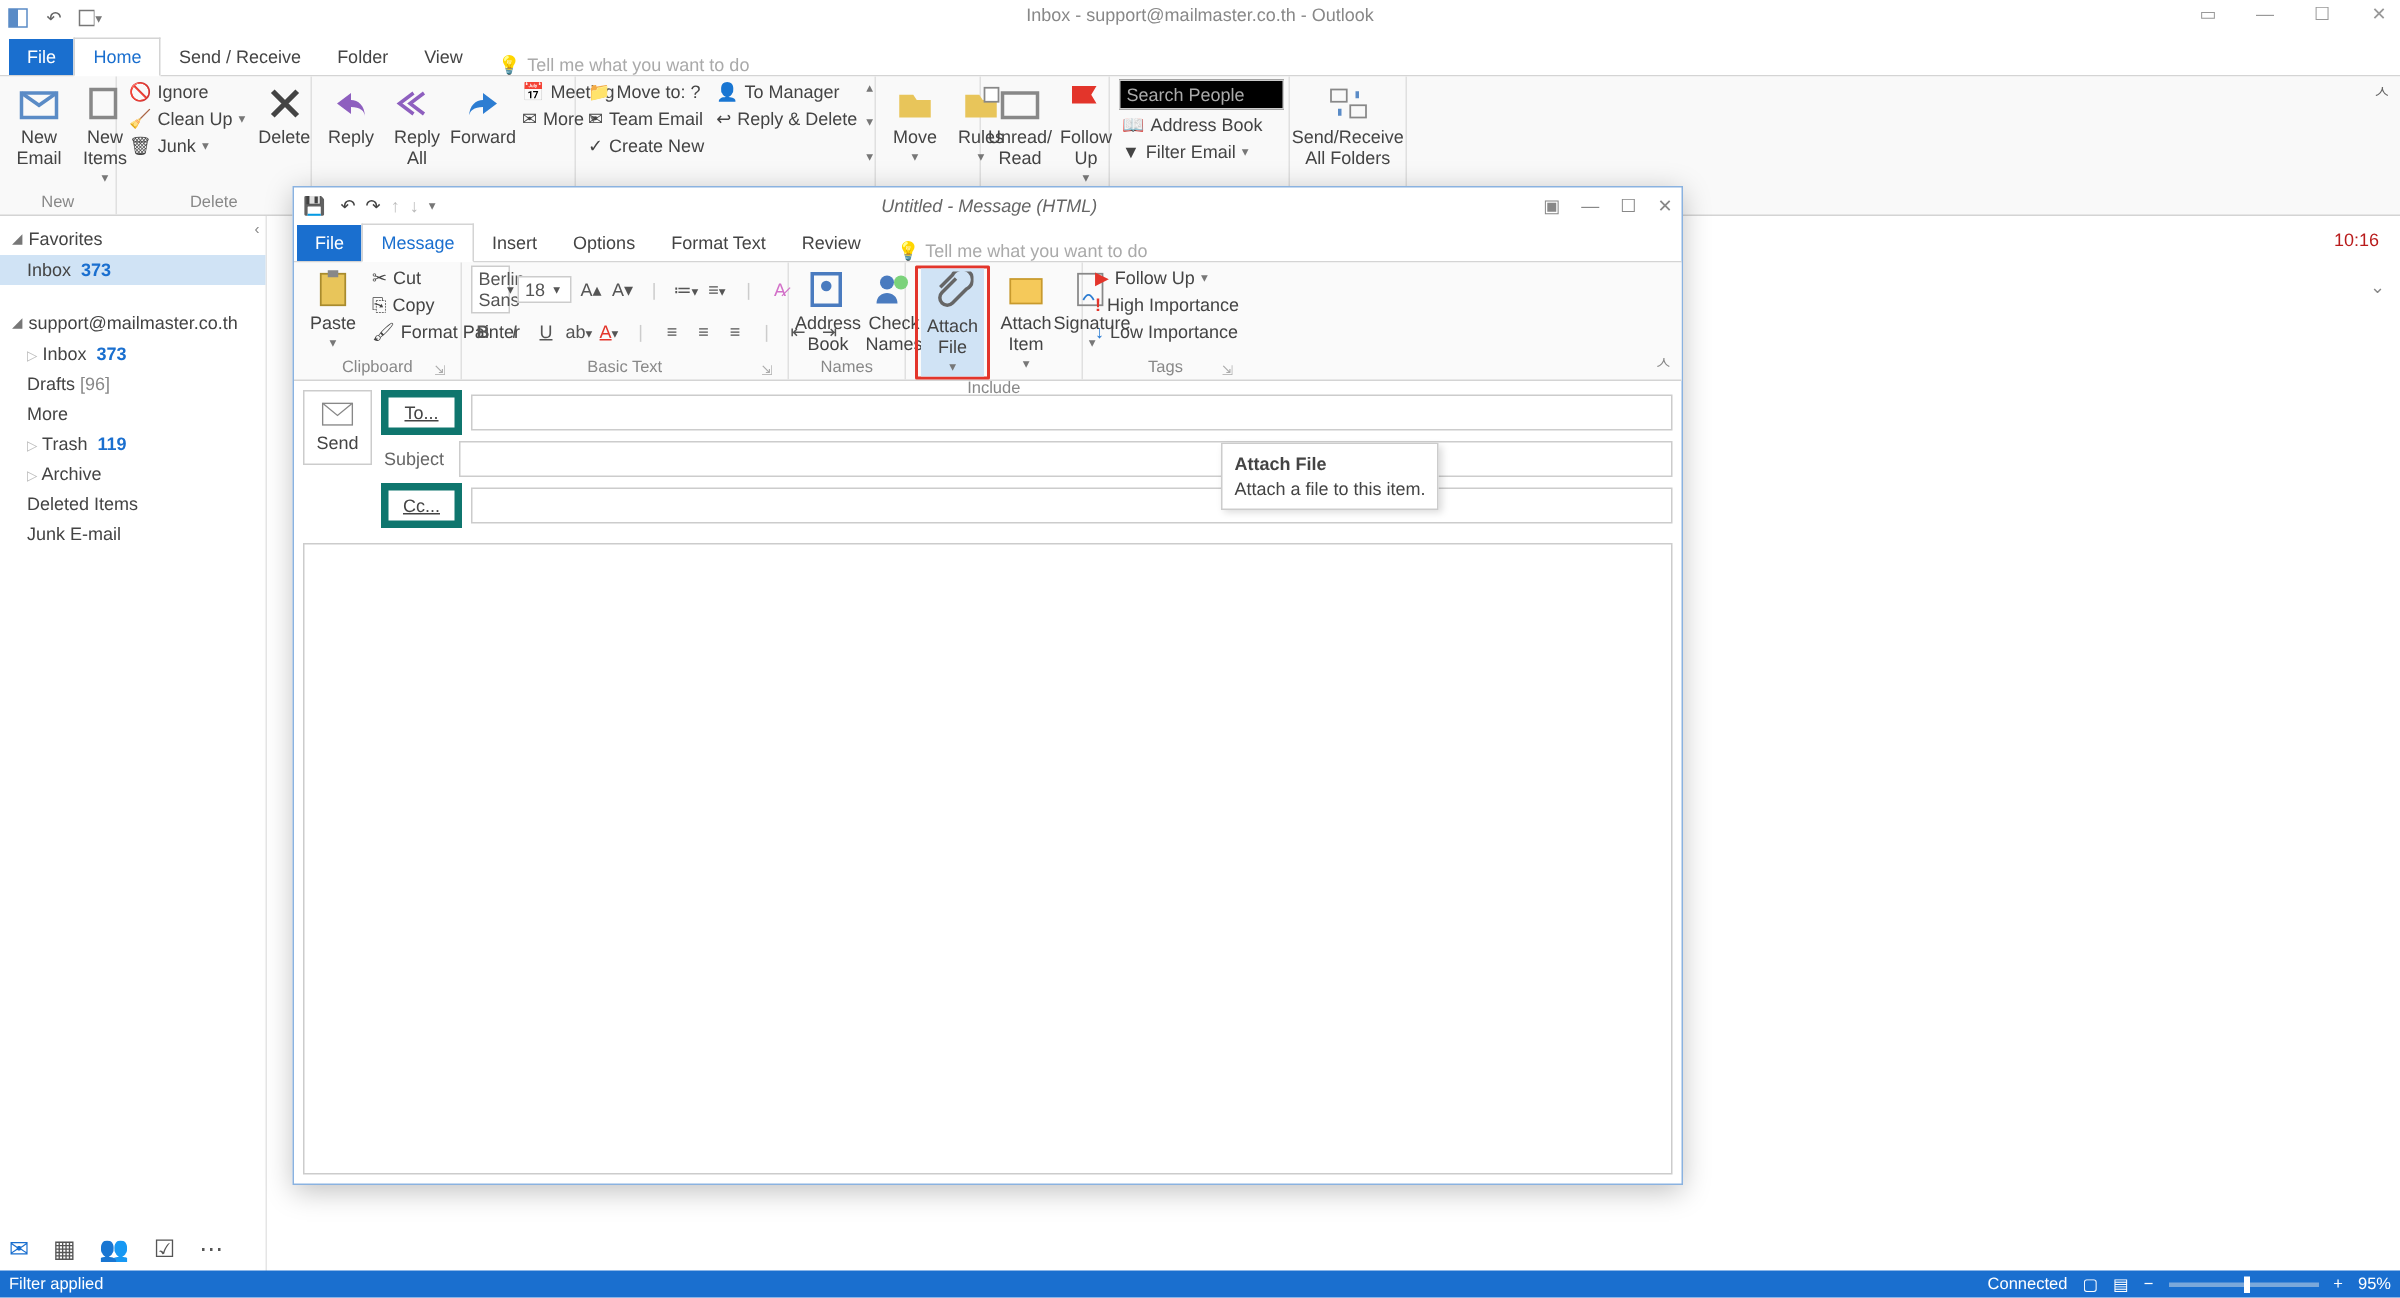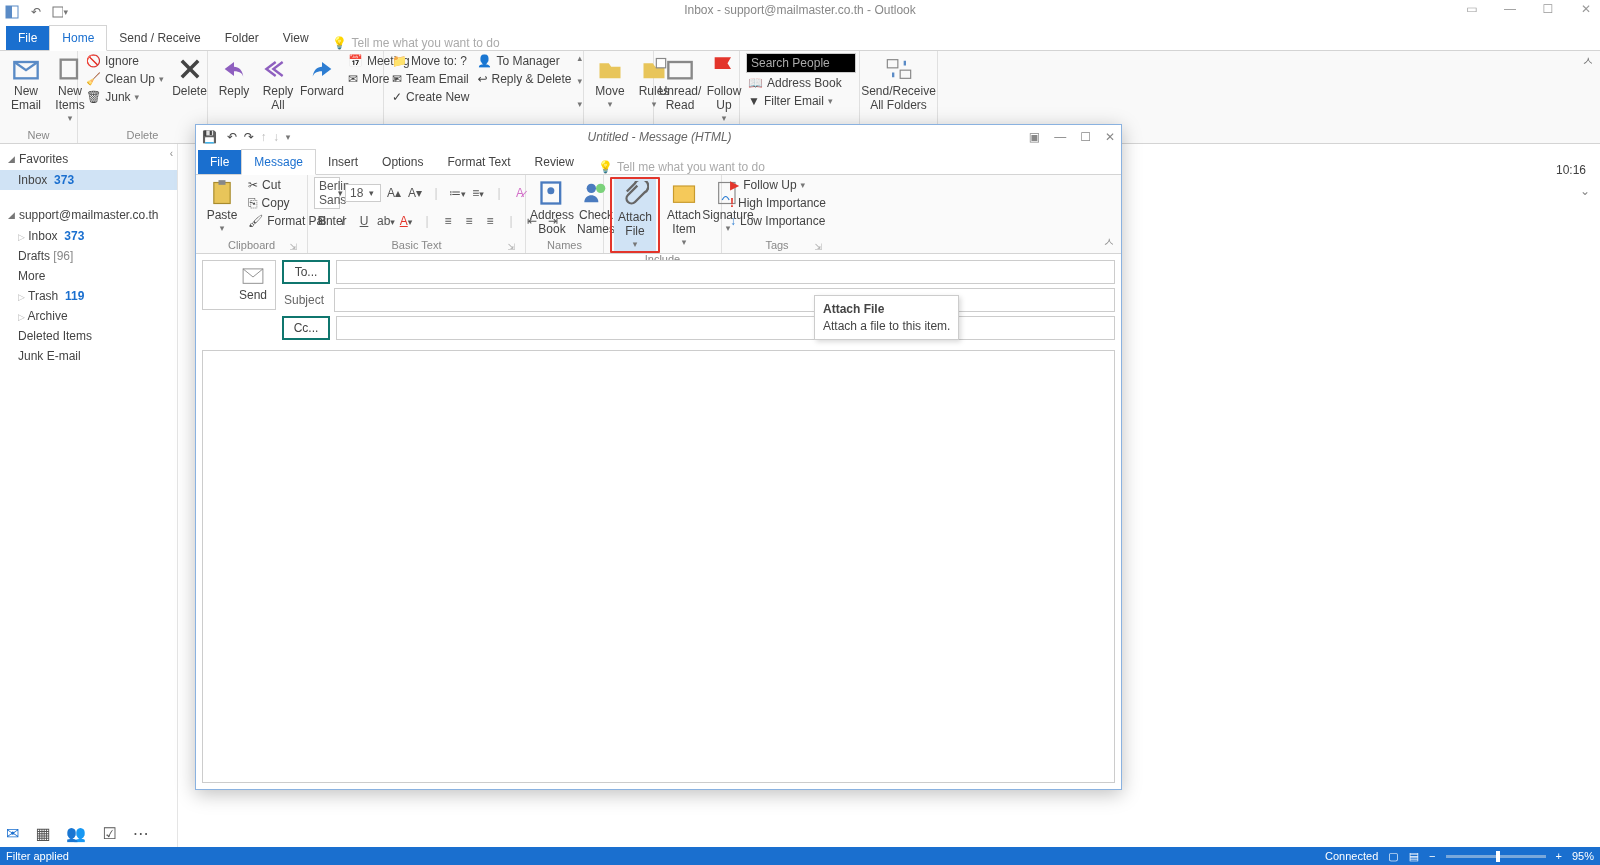--- a/index.html
+++ b/index.html
@@ -32,38 +32,38 @@
   .count-blue{color:#1a6fcf;font-weight:bold;}
   .count-gray{color:#888;}
   .nav-collapse{position:absolute;top:4px;right:4px;color:#888;font-size:10px;}
   .nav-switch{position:absolute;bottom:6px;left:6px;display:flex;gap:16px;color:#555;}
   .nav-switch span{font-size:16px;}
   
   .statusbar{position:absolute;bottom:0;left:0;right:0;height:18px;background:#1a6fcf;color:#fff;display:flex;align-items:center;font-size:11px;padding:0 6px;justify-content:space-between;}
   .statusbar .right{display:flex;align-items:center;gap:10px;}
   .zoom-track{width:100px;height:3px;background:#7aa8db;position:relative;}
   .zoom-thumb{position:absolute;left:50%;top:-4px;width:4px;height:11px;background:#fff;}
-  .clock{position:absolute;top:163px;right:14px;color:#404040;}
+  .clock{position:absolute;top:153px;right:14px;color:#b91c1c;}
   
   .compose{position:absolute;left:195px;top:124px;width:925px;height:664px;border:1px solid #8ab2e0;background:#fff;box-shadow:0 4px 18px rgba(0,0,0,.25);display:flex;flex-direction:column;}
   .c-title{height:24px;display:flex;align-items:center;padding:0 6px;}
   .c-title .t-center{flex:1;text-align:center;color:#666;font-style:italic;}
   .c-title .t-ctrl{display:flex;gap:14px;color:#888;margin-left:auto;}
   .c-tabs{height:25px;display:flex;align-items:flex-end;border-bottom:1px solid #d4d4d4;padding-left:2px;}
   .c-ribbon{height:78px;background:#fafafa;border-bottom:1px solid #d4d4d4;display:flex;position:relative;}
   .c-ribbon .group{height:100%;}
   .fontbox{border:1px solid #ccc;background:#fff;padding:1px 4px;display:inline-flex;align-items:center;gap:3px;}
   .fmt-row{display:flex;gap:5px;align-items:center;}
   .fmt-row span{width:16px;text-align:center;color:#555;}
   .attach-highlight{border:2px solid #e3352b;padding:0 2px;border-radius:1px;}
   .tooltip{position:absolute;left:618px;top:120px;border:1px solid #ccc;background:#fff;padding:6px 8px;box-shadow:2px 2px 5px rgba(0,0,0,.15);z-index:50;}
   .tooltip b{display:block;margin-bottom:3px;}
   .envelope{position:relative;padding:6px;display:flex;gap:6px;}
-  .sendbtn{width:44px;height:48px;border:1px solid #ccc;display:flex;flex-direction:column;align-items:center;justify-content:center;gap:2px;padding-left:28px;}
-  .addr-btn{width:44px;height:20px;border:2px solid #0f766e;display:flex;align-items:center;justify-content:center;}
+  .sendbtn{width:44px;height:48px;border:1px solid #ccc;display:flex;flex-direction:column;align-items:center;justify-content:center;gap:2px;}
+  .addr-btn{width:44px;height:20px;border:5px solid #0f766e;display:flex;align-items:center;justify-content:center;text-decoration:underline;}
   .addr-input{border:1px solid #ccc;height:20px;flex:1;}
   .env-row{display:flex;align-items:center;gap:6px;margin-bottom:4px;}
   .subj-label{width:44px;text-align:left;color:#666;padding-left:2px;}
   .body-editor{flex:1;border:1px solid #ccc;margin:0 6px 6px 6px;}
   .dl{position:absolute;right:4px;bottom:1px;font-size:9px;color:#aaa;}
   .drop{font-size:9px;color:#777;}
   svg{display:block;}
 </style>
 </head>
 <body>

